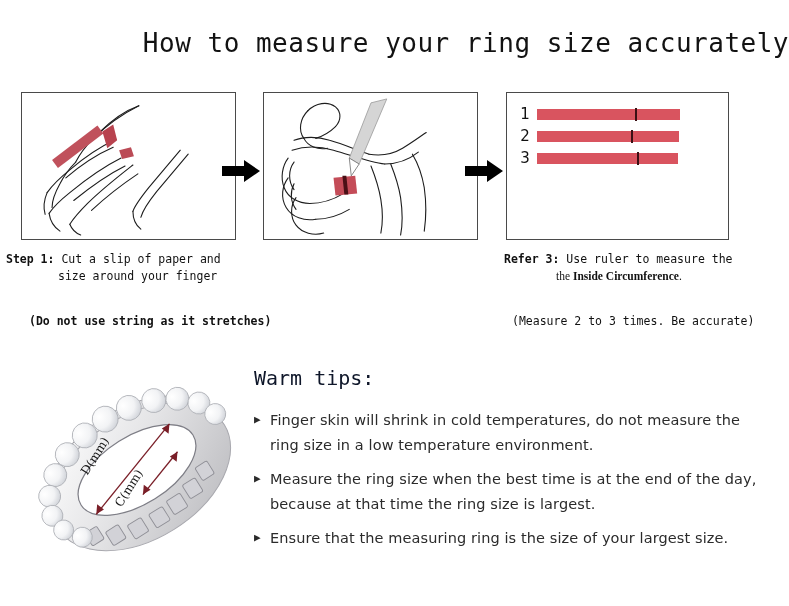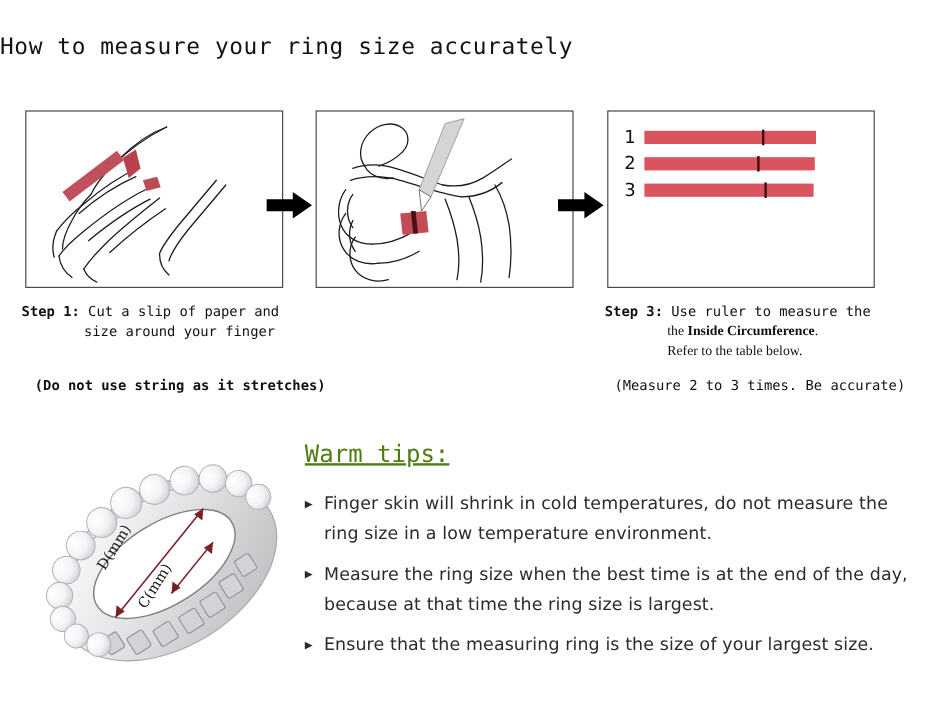--- a/index.html
+++ b/index.html
@@ -9,23 +9,23 @@
     font-family:"DejaVu Sans Mono","Liberation Mono",monospace;
     color:#1a1a1a;
     overflow:hidden;
     position:relative;
   }
   .page{position:relative;width:789px;height:606px;}
 
   
   .title{
     position:absolute;left:0;top:28px;width:789px;
-    text-align:left;
-    font-family:"DejaVu Sans Mono","Liberation Mono",monospace;
-    font-size:19px;letter-spacing:0.5px;
+    text-align:right;
+    font-family:"DejaVu Sans Mono","Liberation Mono",monospace;
+    font-size:26px;letter-spacing:0.5px;
     color:#121212;
     white-space:nowrap;
   }
 
   
   .panel{
     position:absolute;top:92px;height:148px;
     border:1.5px solid #4a4a4a;
     background:#ffffff;
     box-sizing:border-box;
@@ -65,21 +65,21 @@
     position:absolute;top:-1px;width:2px;height:13px;background:#3a1014;
   }
 
   
   .caption{
     position:absolute;top:251px;
     font-size:11.5px;line-height:17px;
     font-family:"DejaVu Sans Mono","Liberation Mono",monospace;
     color:#111;
   }
-  #cap1{left:18px;width:240px;}
+  #cap1{left:6px;width:240px;}
   #cap2{left:261px;width:240px;}
   #cap3{left:504px;width:250px;}
   .caption .b{font-weight:bold;}
   .cap-line{white-space:pre;}
   .cap-line.indent{padding-left:52px;}
   .cap-line.indent3{padding-left:52px;font-family:Liberation Serif, serif;}
   .note{
     position:absolute;
     font-size:11.5px;line-height:16px;
     font-family:"DejaVu Sans Mono","Liberation Mono",monospace;
@@ -100,21 +100,21 @@
   }
   #dlabel{left:72px;top:430px;transform:rotate(-58deg);transform-origin:left top;}
   #clabel{left:103px;top:476px;transform:rotate(-58deg);transform-origin:left top;}
 
   
   .tips{
     position:absolute;left:254px;top:366px;width:510px;
   }
   .tips-title{
     font-family:"DejaVu Sans Mono","Liberation Mono",monospace;
-    font-size:20px;color:#4d7c0f;margin-bottom:18px;text-decoration:underline;
+    font-size:20px;color:#0f172a;margin-bottom:18px;
   }
   .tip{
     display:flex;align-items:flex-start;
     margin-bottom:9px;
   }
   .tip-bullet{
     flex:0 0 auto;width:16px;
     font-size:11px;line-height:24px;color:#2a2a2a;
   }
   .tip-text{
@@ -227,23 +227,22 @@
 
   </div>
 
   <div class="caption" id="cap1">
     <div class="cap-line"><span class="b">Step 1:</span> <span>Cut a slip of paper and</span></div>
     <div class="cap-line indent"><span>size around your finger</span></div>
   </div>
 
 
   <div class="caption" id="cap3">
-    <div class="cap-line"><span class="b">Step 3:</span> <span>Use ruler to measure the</span></div>
+    <div class="cap-line"><span class="b">Refer 3:</span> <span>Use ruler to measure the</span></div>
     <div class="cap-line indent3"><span>the </span><span class="b">Inside Circumference</span><span>.</span></div>
-    <div class="cap-line indent3"><span>Refer to the table below.</span></div>
   </div>
 
   <div class="note" id="note1">(Do not use string as it stretches)</div>
   <div class="note" id="note3">(Measure 2 to 3 times. Be accurate)</div>
 
   <div class="ringwrap">
     <svg width="215" height="215" viewBox="0 0 215 215">
       <defs>
         <linearGradient id="bandg" x1="0" y1="0" x2="1" y2="1">
           <stop offset="0%" stop-color="#ffffff"></stop>

